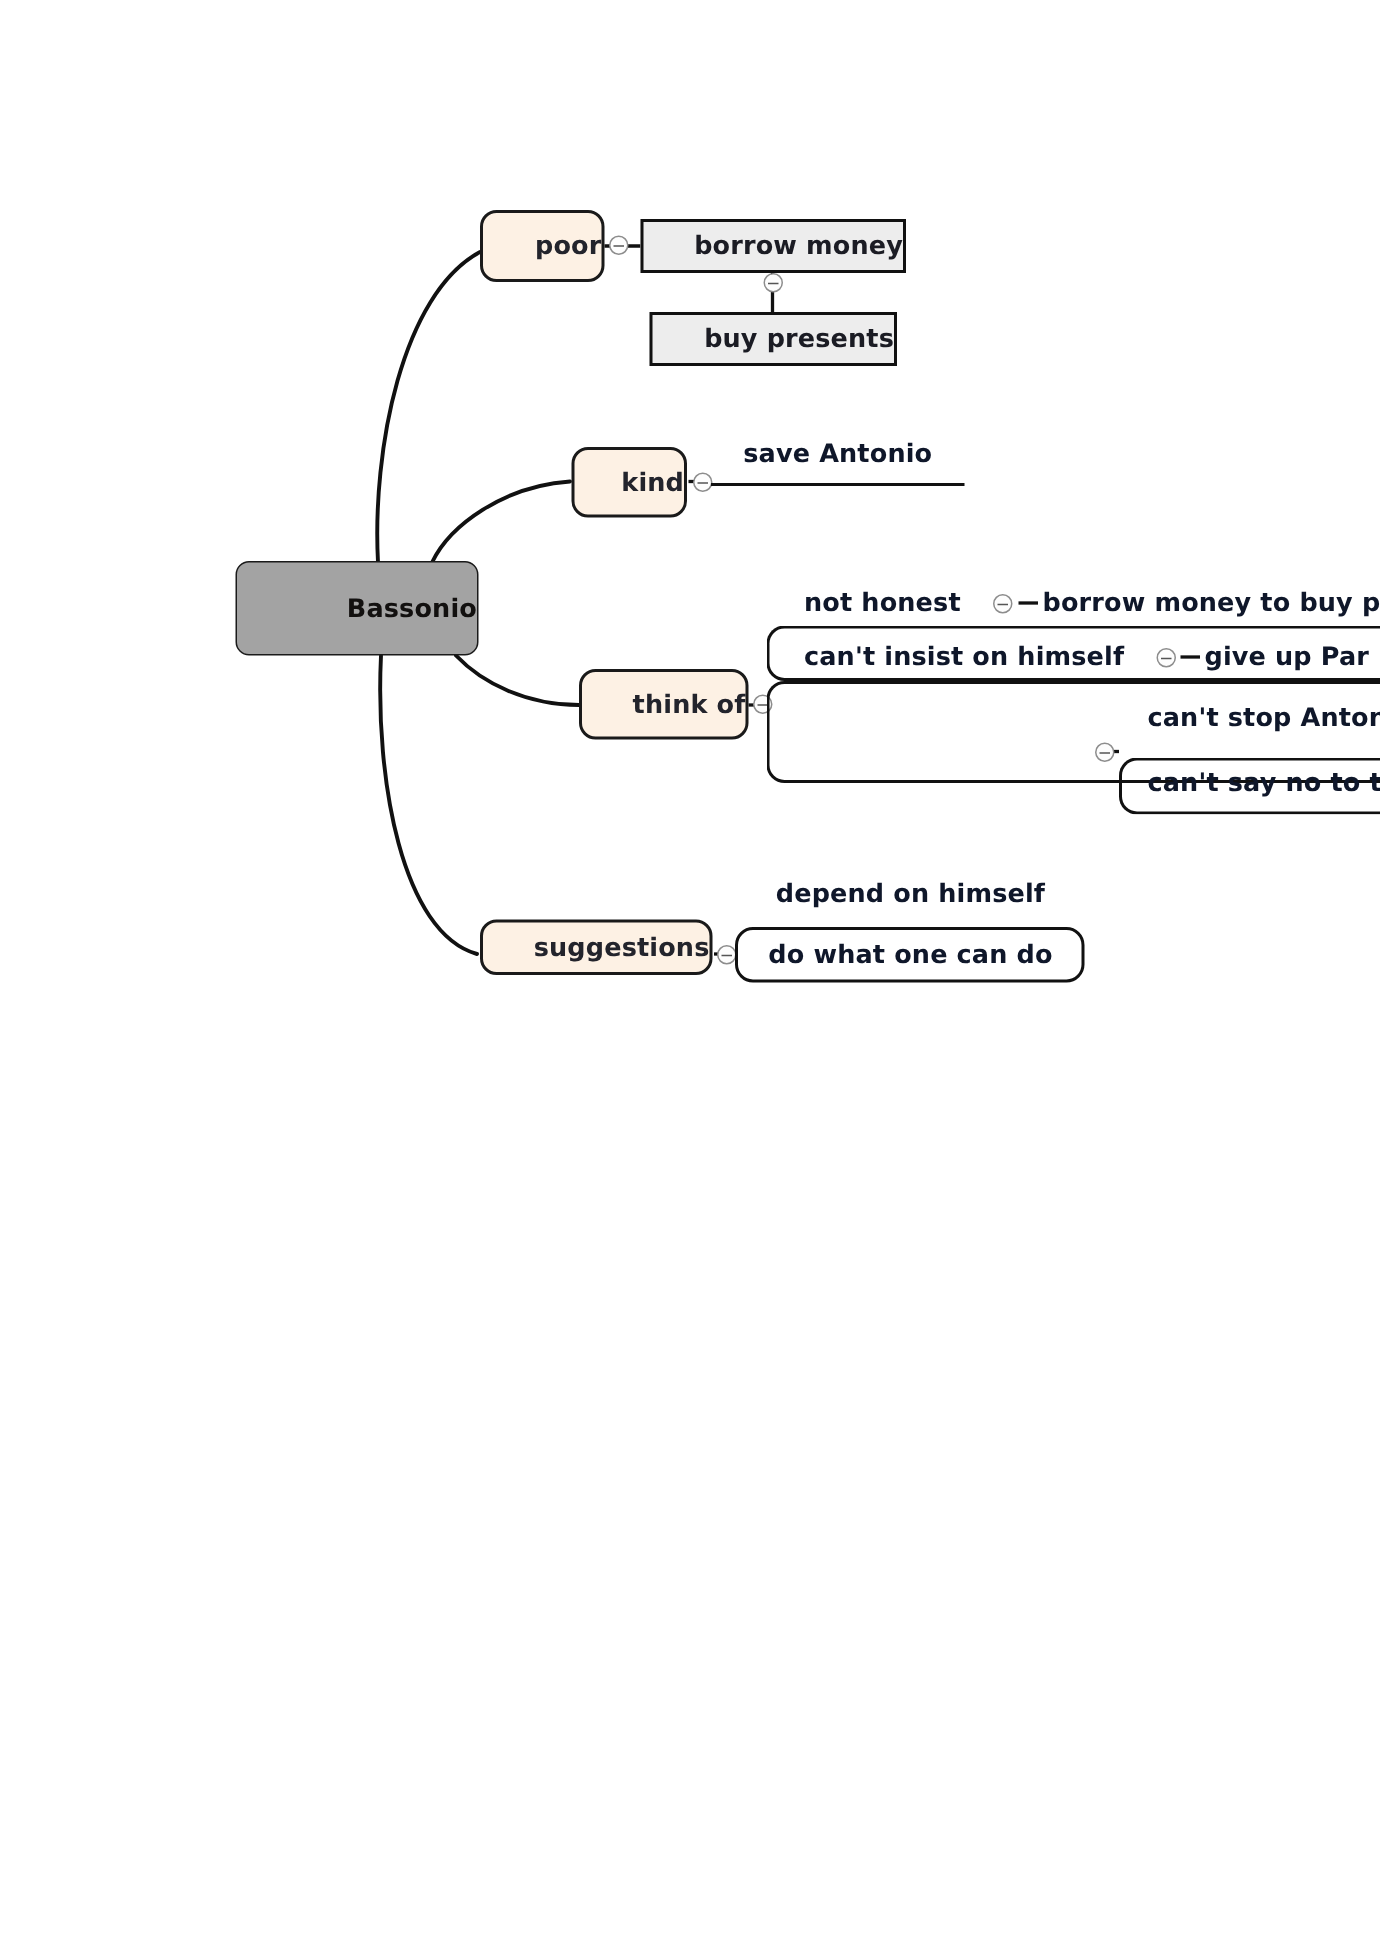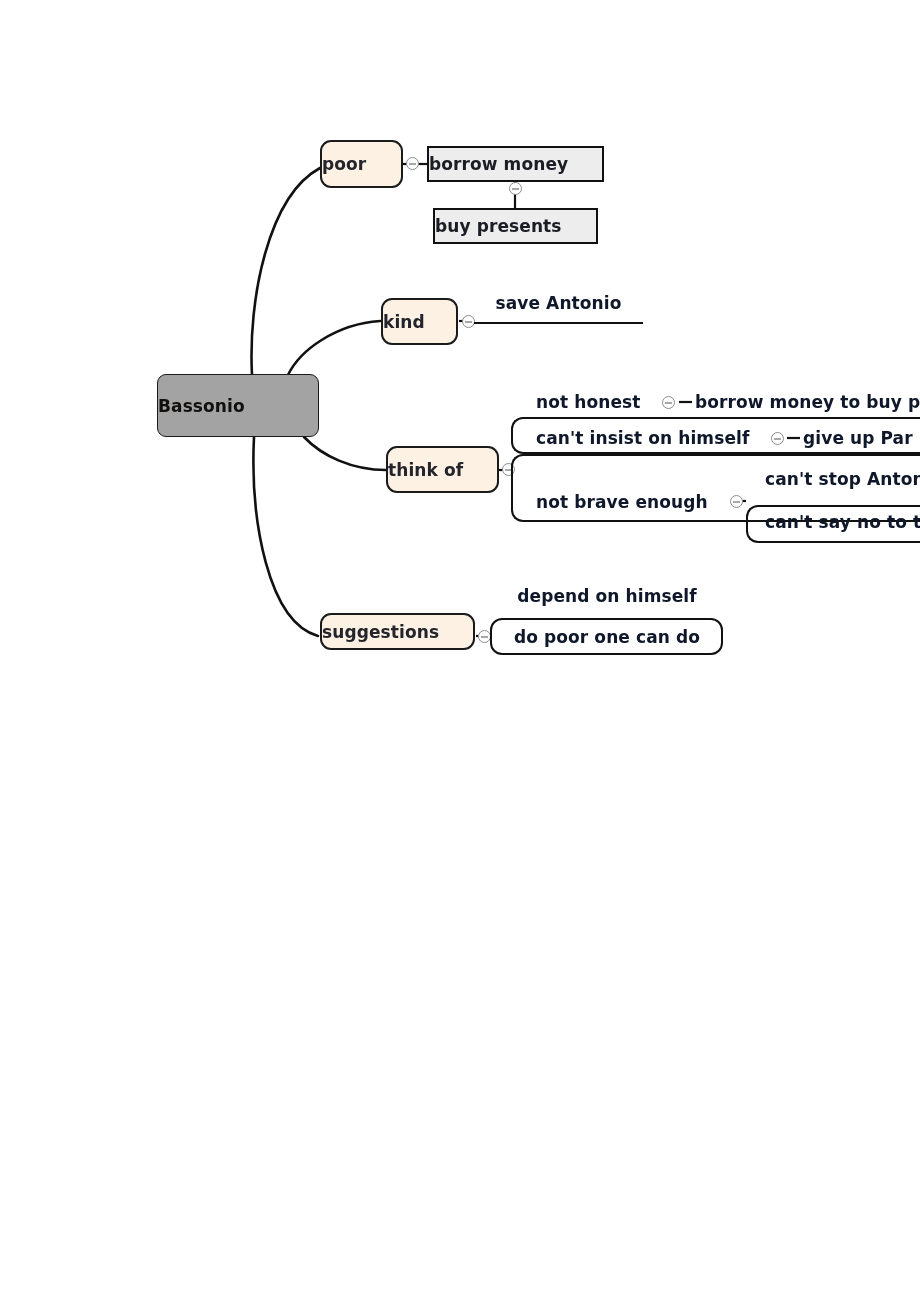--- a/index.html
+++ b/index.html
@@ -26,21 +26,21 @@
     height: 1302px;
     pointer-events: none;
   }
 
   
   .node {
     position: absolute;
     box-sizing: border-box;
     display: flex;
     align-items: center;
-    justify-content: flex-start;
+    justify-content: flex-end;
     white-space: nowrap;
     color: #16161d;
     font-weight: bold;
     letter-spacing: .1px;
   }
 
   
   .node.root {
     background: #a3a3a3;
     border: 1.6px solid #1a1a1a;
@@ -200,23 +200,20 @@
   </div>
 
   <div class="node plain" style="left:536px; top:425px; width:240px; height:26px;">
     <span>can't insist on himself</span>
   </div>
   <div class="toggle" style="left:771px; top:432px;"></div>
   <div class="node plain" style="left:803px; top:425px; width:120px; height:26px;">
     <span>give up Par</span>
   </div>
 
-  <div class="node plain" style="left:536px; top:489px; width:200px; height:26px;">
-    <span>not brave enough</span>
-  </div>
   <div class="toggle" style="left:730px; top:495px;"></div>
 
   <div class="node plain" style="left:765px; top:466px; width:160px; height:26px;">
     <span>can't stop Anton</span>
   </div>
   <div class="node plain" style="left:765px; top:509px; width:160px; height:26px;">
     <span>can't say no to t</span>
   </div>
 
   <div class="node branch" style="left:320px; top:613px; width:155px; height:37px;">
@@ -224,16 +221,16 @@
   </div>
   <div class="toggle" style="left:478px; top:630px;"></div>
 
   <div class="bubble" style="left:490px; top:618px; width:233px; height:37px;"></div>
 
   <div class="node plain center" style="left:498px; top:583px; width:218px; height:26px;">
     <span>depend on himself</span>
   </div>
 
   <div class="node plain center" style="left:498px; top:624px; width:218px; height:26px;">
-    <span>do poor one can do</span>
+    <span>do what one can do</span>
   </div>
 
 </div>
 
 </body></html>

